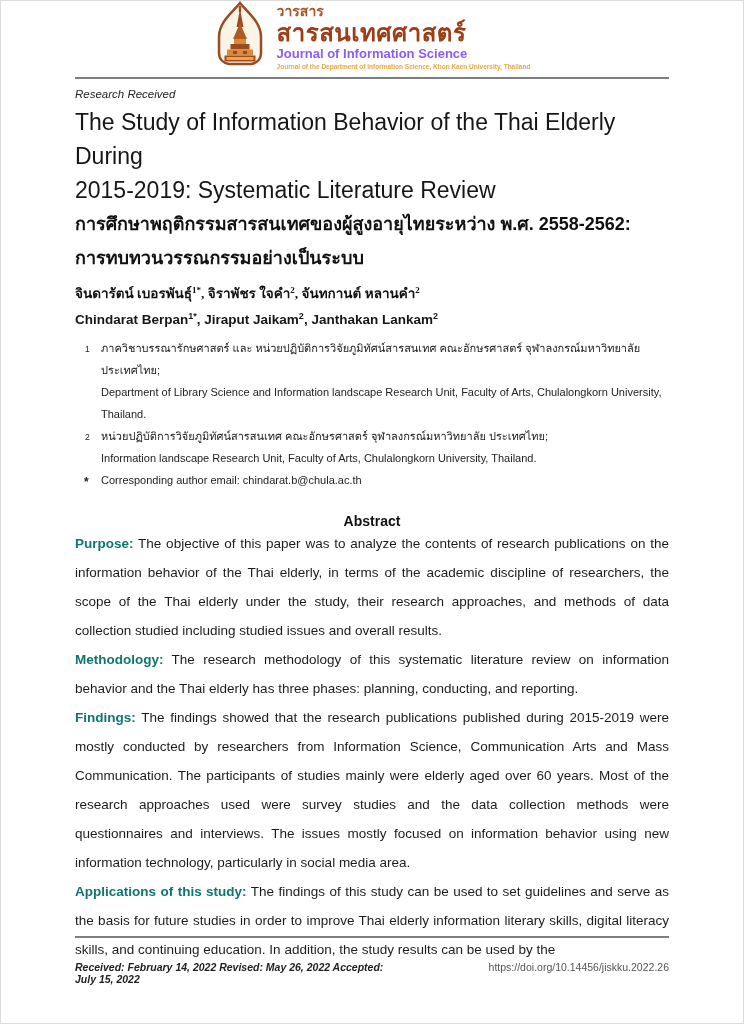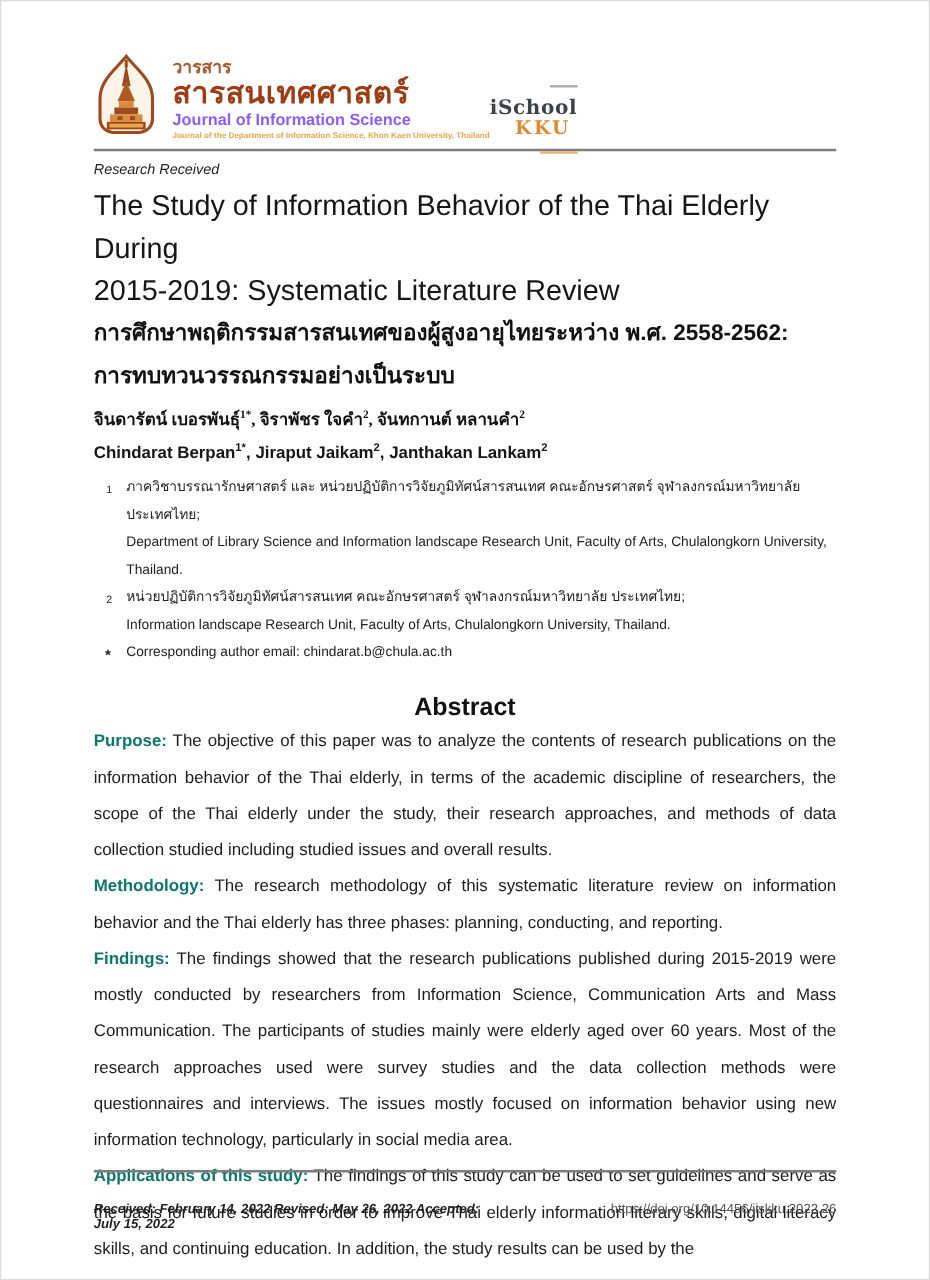--- a/index.html
+++ b/index.html
@@ -11,22 +11,22 @@
     border: 1px solid #dcdcdc;
     box-sizing: border-box;
     font-family: "Liberation Sans", "DejaVu Sans", sans-serif;
     color: #1c1c1c;
     overflow: hidden;
   }
   .content { padding: 0 74px; }
 
   
   .header-row {
-    display: flex; justify-content: flex-start; align-items: flex-start;
-    margin-top: 42px; height: 74px;
+    display: flex; justify-content: center; align-items: flex-start;
+    height: 74px;
   }
   .logo-group { display: flex; gap: 11px; }
   .emblem { width: 52px; height: 74px; flex: 0 0 auto; }
   .logo-text { display: flex; flex-direction: column; padding-top: 2px; }
   .logo-thai-small { font-size: 14px; font-weight: 600; color: #a8572a; line-height: 16px; }
   .logo-thai-large { font-size: 24px; font-weight: 700; color: #9c3d16; line-height: 27px; letter-spacing: 0.5px; }
   .logo-en { font-size: 13px; font-weight: 700; color: #8b5cf6; line-height: 16px; }
   .logo-tagline { font-size: 6.5px; font-weight: 700; color: #e8a64a; line-height: 9px; }
 
   .ischool { text-align: right; margin-top: 16px; padding-right: 2px; }
@@ -45,21 +45,21 @@
   .authors-th { margin-top: 7px; font-size: 13.5px; font-weight: 700; color: #111; font-family: Liberation Serif, serif; }
   .authors-en { margin-top: 8px; font-size: 13.5px; font-weight: 600; color: #161616; }
   .authors-th sup, .authors-en sup { font-size: 9px; line-height: 0; }
 
   .affiliations { margin-top: 10px; }
   .affil { position: relative; padding-left: 26px; font-size: 11px; line-height: 22px; color: #222; }
   .affil-marker { position: absolute; left: 10px; top: 1px; font-size: 8.5px; }
   .affil-marker-star { position: absolute; left: 9px; top: 2px; font-size: 12px; font-weight: 700; }
 
   
-  .abstract-heading { margin-top: 22px; text-align: center; font-size: 20px; font-weight: 700; color: #111; }
+  .abstract-heading { margin-top: 22px; text-align: center; font-size: 14px; font-weight: 700; color: #111; }
   .abstract p { margin: 0; text-align: justify; font-size: 13.5px; line-height: 29px; color: #1c1c1c; }
   .abstract p strong { font-weight: 700; color: #0f766e; }
 
   
   .footer { position: absolute; left: 74px; right: 74px; bottom: 38px; }
   .footer-rule { border: none; border-top: 2px solid #7e7e7e; margin: 0 0 23px 0; }
   .footer-row { display: flex; justify-content: space-between; align-items: baseline; gap: 40px; }
   .footer-dates { font-size: 10.5px; font-style: italic; font-weight: 700; color: #222; }
   .footer-doi { font-size: 10.5px; color: #555; text-decoration: none; padding-left: 44px; }
 </style>
@@ -85,26 +85,20 @@
             <rect x="10.5" y="54.5" width="31" height="6" fill="#9c4a1f"></rect>
             <rect x="12.5" y="56" width="27" height="3" fill="#e8a64a"></rect>
           </svg>
         </span>
         <div class="logo-text">
           <span class="logo-thai-small">วารสาร</span>
           <span class="logo-thai-large">สารสนเทศศาสตร์</span>
           <span class="logo-en">Journal of Information Science</span>
           <span class="logo-tagline">Journal of the Department of Information Science, Khon Kaen University, Thailand</span>
         </div>
-      </div>
-      <div class="ischool">
-        <span class="ischool-bar-top"></span>
-        <div class="ischool-name">iSchool</div>
-        <div class="ischool-kku">KKU</div>
-        <span class="ischool-bar-bottom"></span>
       </div>
     </div>
 
     <hr class="header-rule">
 
     <div class="section-label">Research Received</div>
 
     <div class="title-block">
       <div class="title-en">The Study of Information Behavior of the Thai Elderly During</div>
       <div class="title-en">2015-2019: Systematic Literature Review</div>

